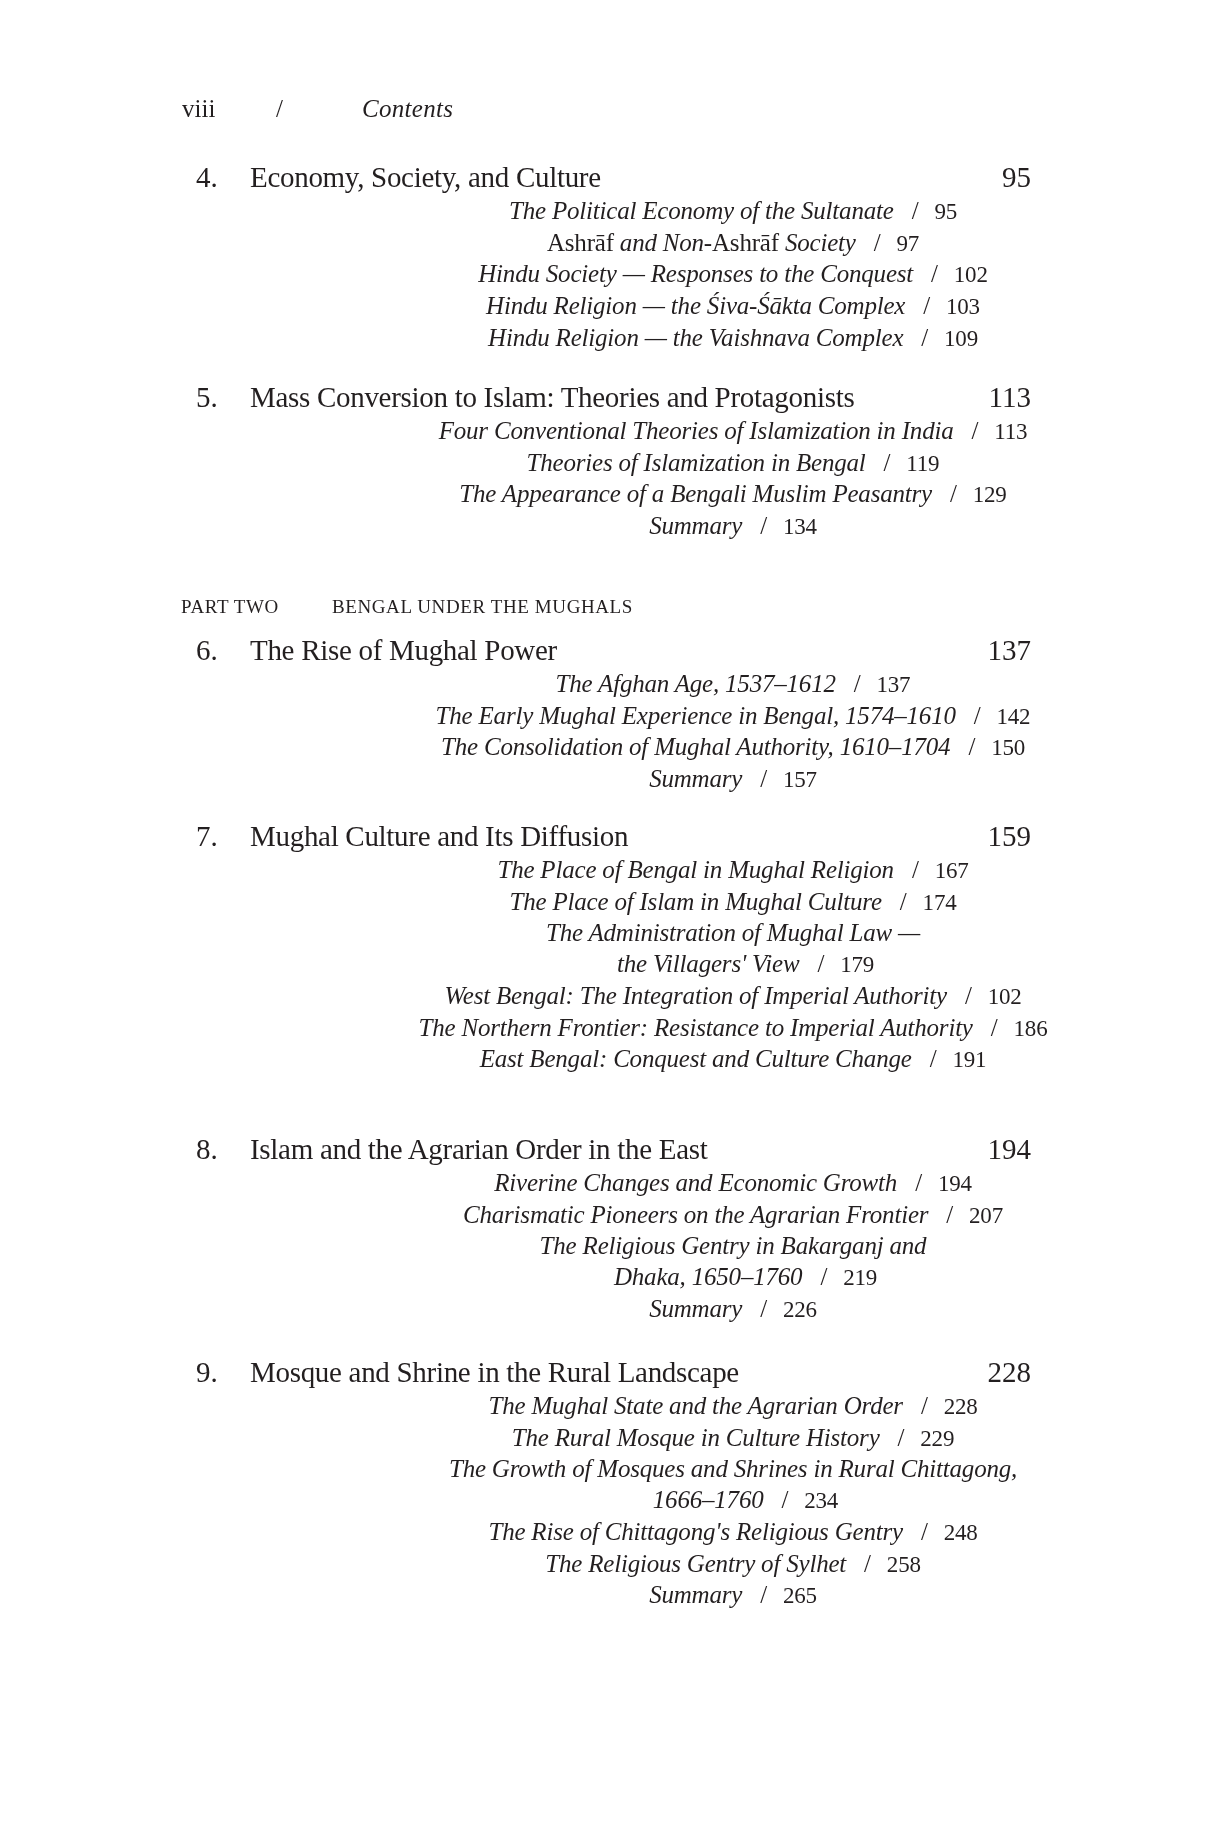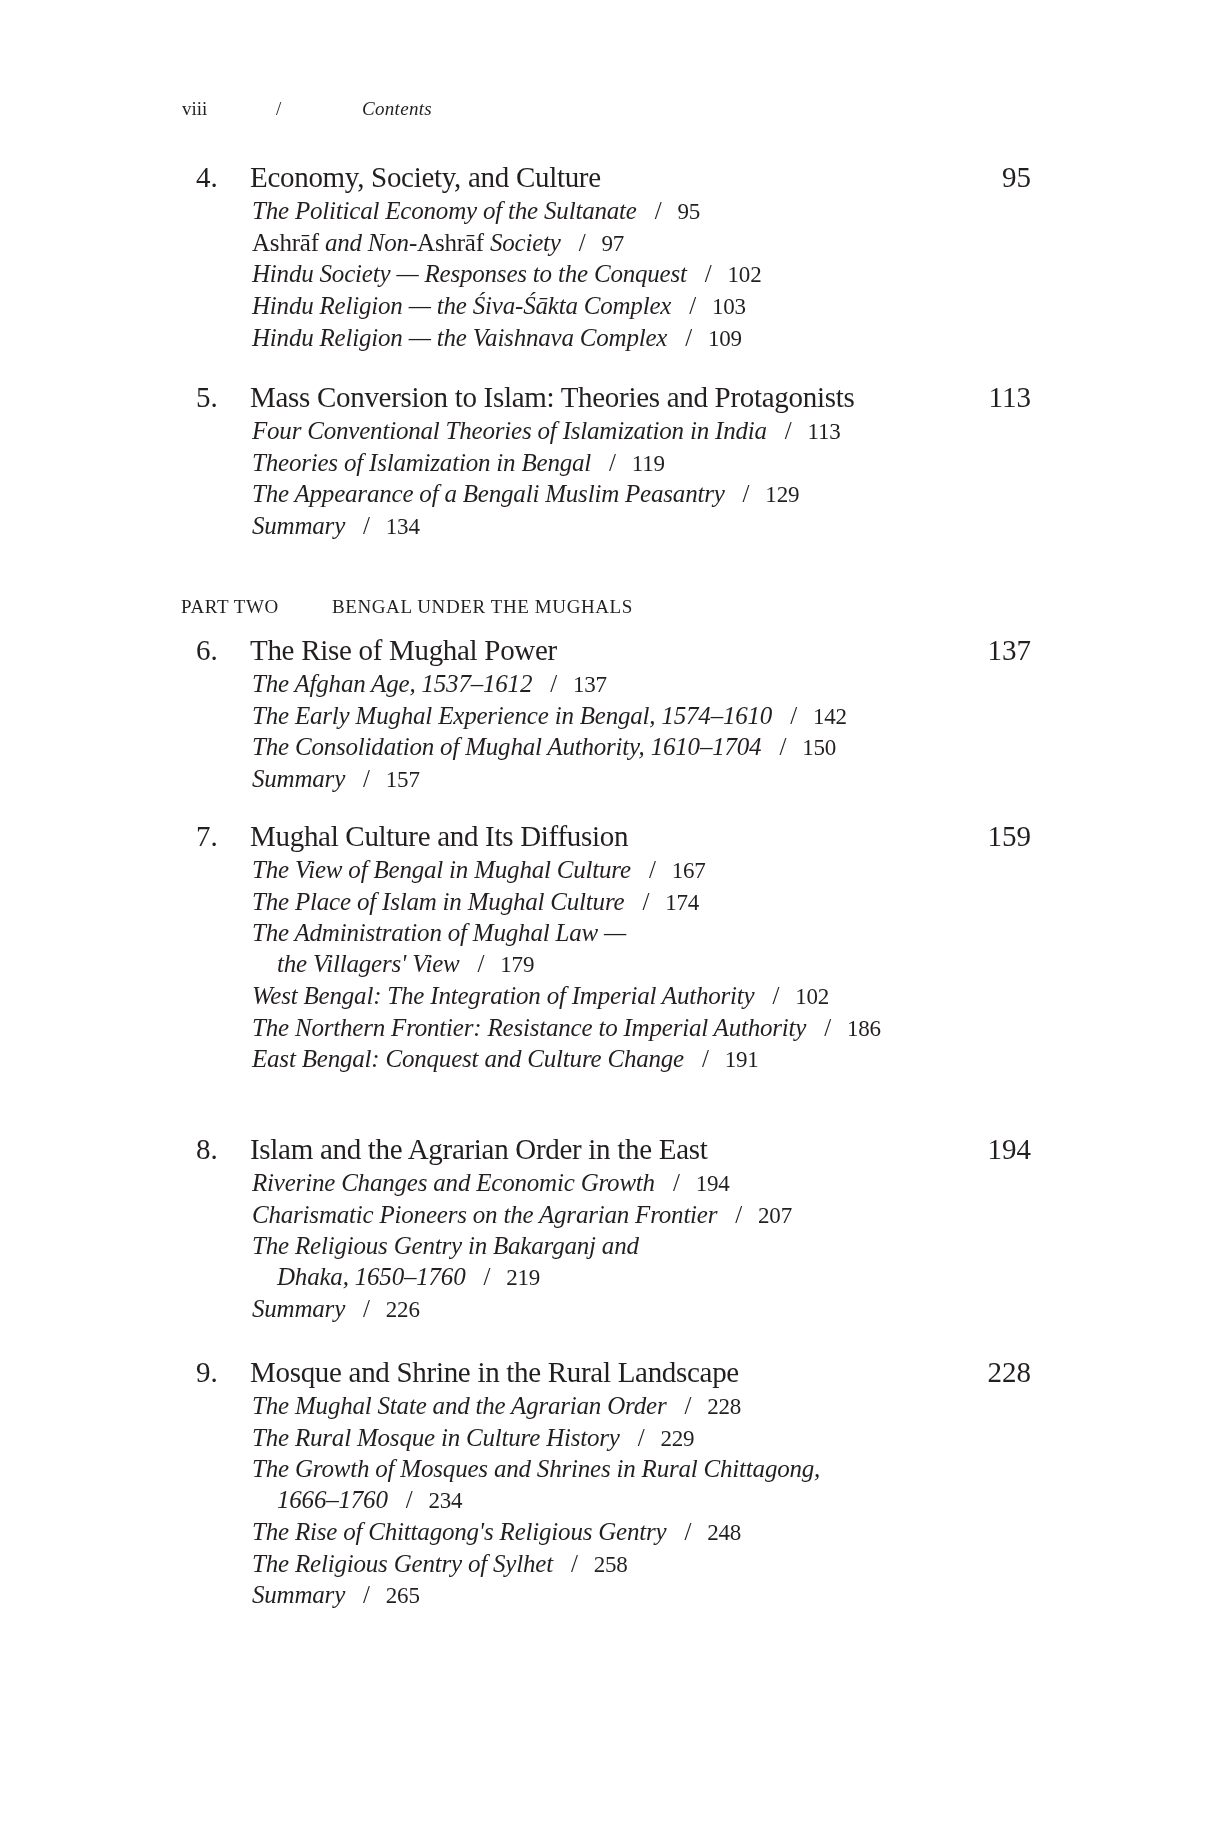--- a/index.html
+++ b/index.html
@@ -1,31 +1,31 @@
 <!DOCTYPE html>
 <html><head>
 <meta charset="utf-8">
 <style>
   html, body { margin: 0; padding: 0; background: #ffffff; }
   body { width: 1214px; height: 1821px; position: relative; overflow: hidden; color: #231f20; font-family: "Liberation Serif", "DejaVu Serif", serif; }
   .abs { position: absolute; white-space: nowrap; }
-  .running-head { top: 94px; left: 0; height: 30px; line-height: 30px; font-size: 19px; width: 1214px; }
+  .running-head { top: 94px; left: 0; height: 30px; line-height: 30px; font-size: 25px; width: 1214px; }
   .running-head .folio { position: absolute; left: 182px; }
   .running-head .sep { position: absolute; left: 276px; }
   .running-head .rtitle { position: absolute; left: 362px; font-style: italic; letter-spacing: 0.3px; }
   .part { left: 0; width: 1214px; height: 24px; line-height: 24px; font-size: 19px; letter-spacing: 0.6px; text-transform: uppercase; }
   .part .plabel { position: absolute; left: 181px; }
   .part .ptitle { position: absolute; left: 332px; text-align: right; }
   .chapter { left: 0; width: 1214px; }
   .ch-head { position: relative; height: 38px; line-height: 38px; font-size: 29px; }
   .ch-num { position: absolute; left: 196px; }
   .ch-title { position: absolute; left: 250px; letter-spacing: -0.3px; }
   .ch-page { position: absolute; right: calc(1214px - 1031px); }
   .subs { list-style: none; margin: 0; padding: 0; }
-  .sub { position: relative; font-size: 25px; line-height: 30.7px; font-style: italic; padding-left: 252px; letter-spacing: -0.2px; }
+  .sub { position: relative; font-size: 25px; line-height: 30.7px; font-style: italic; padding-left: 252px; letter-spacing: -0.2px; text-align: center; }
   .sub .cont { display: block; padding-left: 25px; }
   .sub .slash { font-style: normal; margin: 0 16px 0 18px; }
   .sub .spage { font-style: normal; font-size: 23px; }
   .roman { font-style: normal; margin-top: 36px; }
 </style>
 </head>
 <body>
 
 <div class="abs running-head">
   <span class="folio">viii</span>
@@ -81,21 +81,21 @@
   </ul>
 </div>
 
 <div class="abs chapter" style="top:817px;">
   <div class="ch-head">
     <span class="ch-num">7.</span>
     <span class="ch-title">Mughal Culture and Its Diffusion</span>
     <span class="ch-page">159</span>
   </div>
   <ul class="subs">
-    <li class="sub"><span>The View of Bengal in Mughal Culture</span><span class="slash">/</span><span class="spage">167</span></li>
+    <li class="sub"><span>The Place of Bengal in Mughal Religion</span><span class="slash">/</span><span class="spage">167</span></li>
     <li class="sub"><span>The Place of Islam in Mughal Culture</span><span class="slash">/</span><span class="spage">174</span></li>
     <li class="sub"><span>The Administration of Mughal Law —</span><span class="cont"><span>the Villagers' View</span><span class="slash">/</span><span class="spage">179</span></span></li>
     <li class="sub"><span>West Bengal: The Integration of Imperial Authority</span><span class="slash">/</span><span class="spage">102</span></li>
     <li class="sub"><span>The Northern Frontier: Resistance to Imperial Authority</span><span class="slash">/</span><span class="spage">186</span></li>
     <li class="sub"><span>East Bengal: Conquest and Culture Change</span><span class="slash">/</span><span class="spage">191</span></li>
   </ul>
 </div>
 
 <div class="abs chapter" style="top:1130px;">
   <div class="ch-head">

